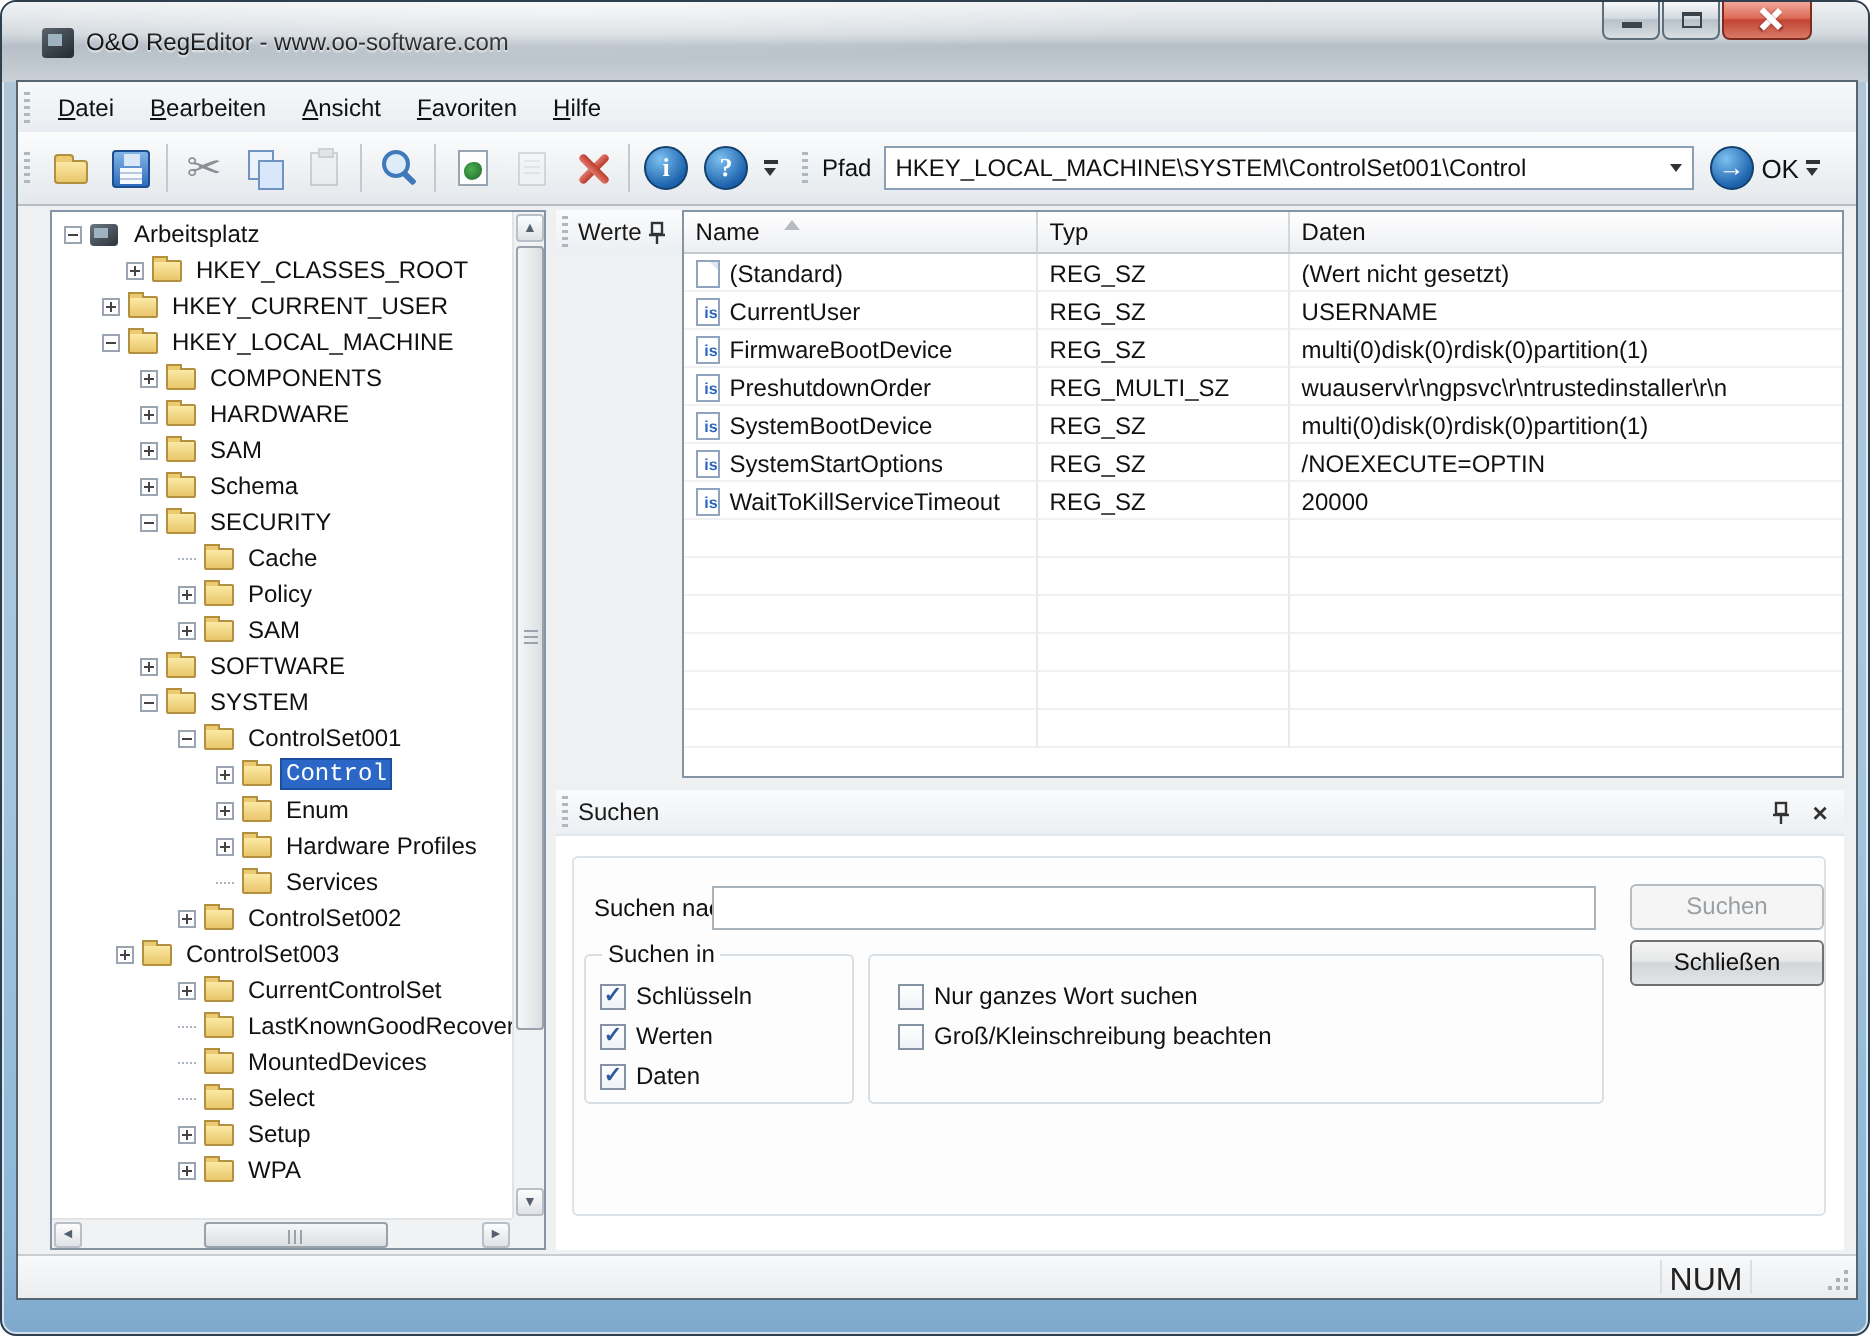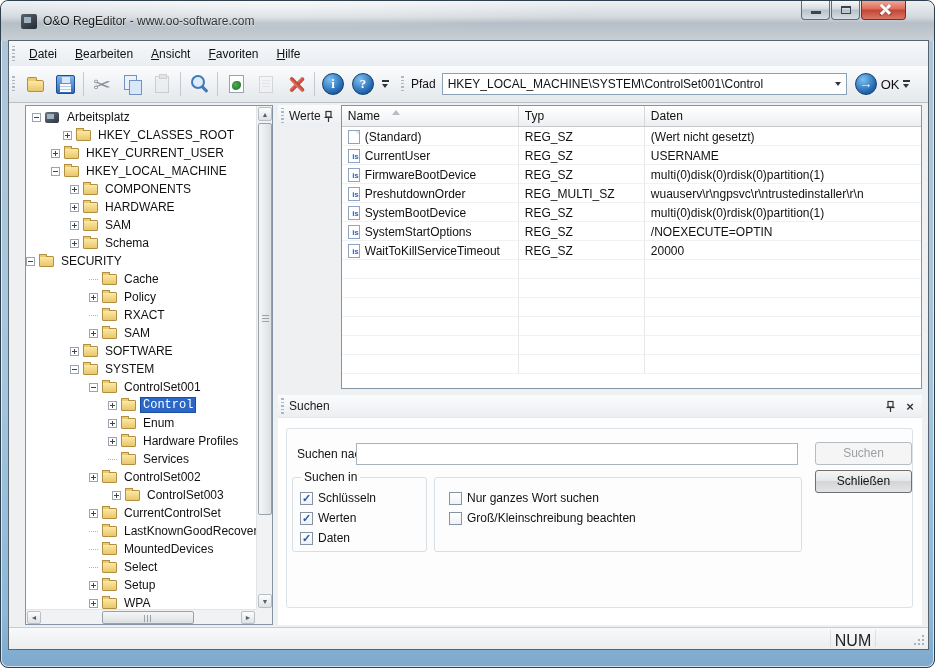--- a/index.html
+++ b/index.html
@@ -287,39 +287,34 @@
             <div class="trow" style="padding-left: 44px;">
               <span class="exp plus"></span>
               <span class="tfolder"></span>
               <span class="tlabel">SAM</span>
             </div>
             <div class="trow" style="padding-left: 44px;">
               <span class="exp plus"></span>
               <span class="tfolder"></span>
               <span class="tlabel">Schema</span>
             </div>
-            <div class="trow" style="">
+            <div class="trow" style="padding-left: 44px;">
               <span class="exp"></span>
               <span class="tfolder"></span>
               <span class="tlabel">SECURITY</span>
             </div>
             <div class="trow" style="padding-left: 63px;">
               <span class="exp-stub"></span>
               <span class="tfolder"></span>
               <span class="tlabel">Cache</span>
             </div>
             <div class="trow" style="padding-left: 63px;">
               <span class="exp plus"></span>
               <span class="tfolder"></span>
               <span class="tlabel">Policy</span>
-            </div>
-            <div class="trow" style="padding-left: 63px;">
-              <span class="exp-stub"></span>
-              <span class="tfolder"></span>
-              <span class="tlabel">RXACT</span>
             </div>
             <div class="trow" style="padding-left: 63px;">
               <span class="exp plus"></span>
               <span class="tfolder"></span>
               <span class="tlabel">SAM</span>
             </div>
             <div class="trow" style="padding-left: 44px;">
               <span class="exp plus"></span>
               <span class="tfolder"></span>
               <span class="tlabel">SOFTWARE</span>
@@ -352,21 +347,21 @@
             <div class="trow" style="padding-left: 82px;">
               <span class="exp-stub"></span>
               <span class="tfolder"></span>
               <span class="tlabel">Services</span>
             </div>
             <div class="trow" style="padding-left: 63px;">
               <span class="exp plus"></span>
               <span class="tfolder"></span>
               <span class="tlabel">ControlSet002</span>
             </div>
-            <div class="trow" style="padding-left: 86px;">
+            <div class="trow" style="padding-left: 32px;">
               <span class="exp plus"></span>
               <span class="tfolder"></span>
               <span class="tlabel">ControlSet003</span>
             </div>
             <div class="trow" style="padding-left: 63px;">
               <span class="exp plus"></span>
               <span class="tfolder"></span>
               <span class="tlabel">CurrentControlSet</span>
             </div>
             <div class="trow" style="padding-left: 63px;">

